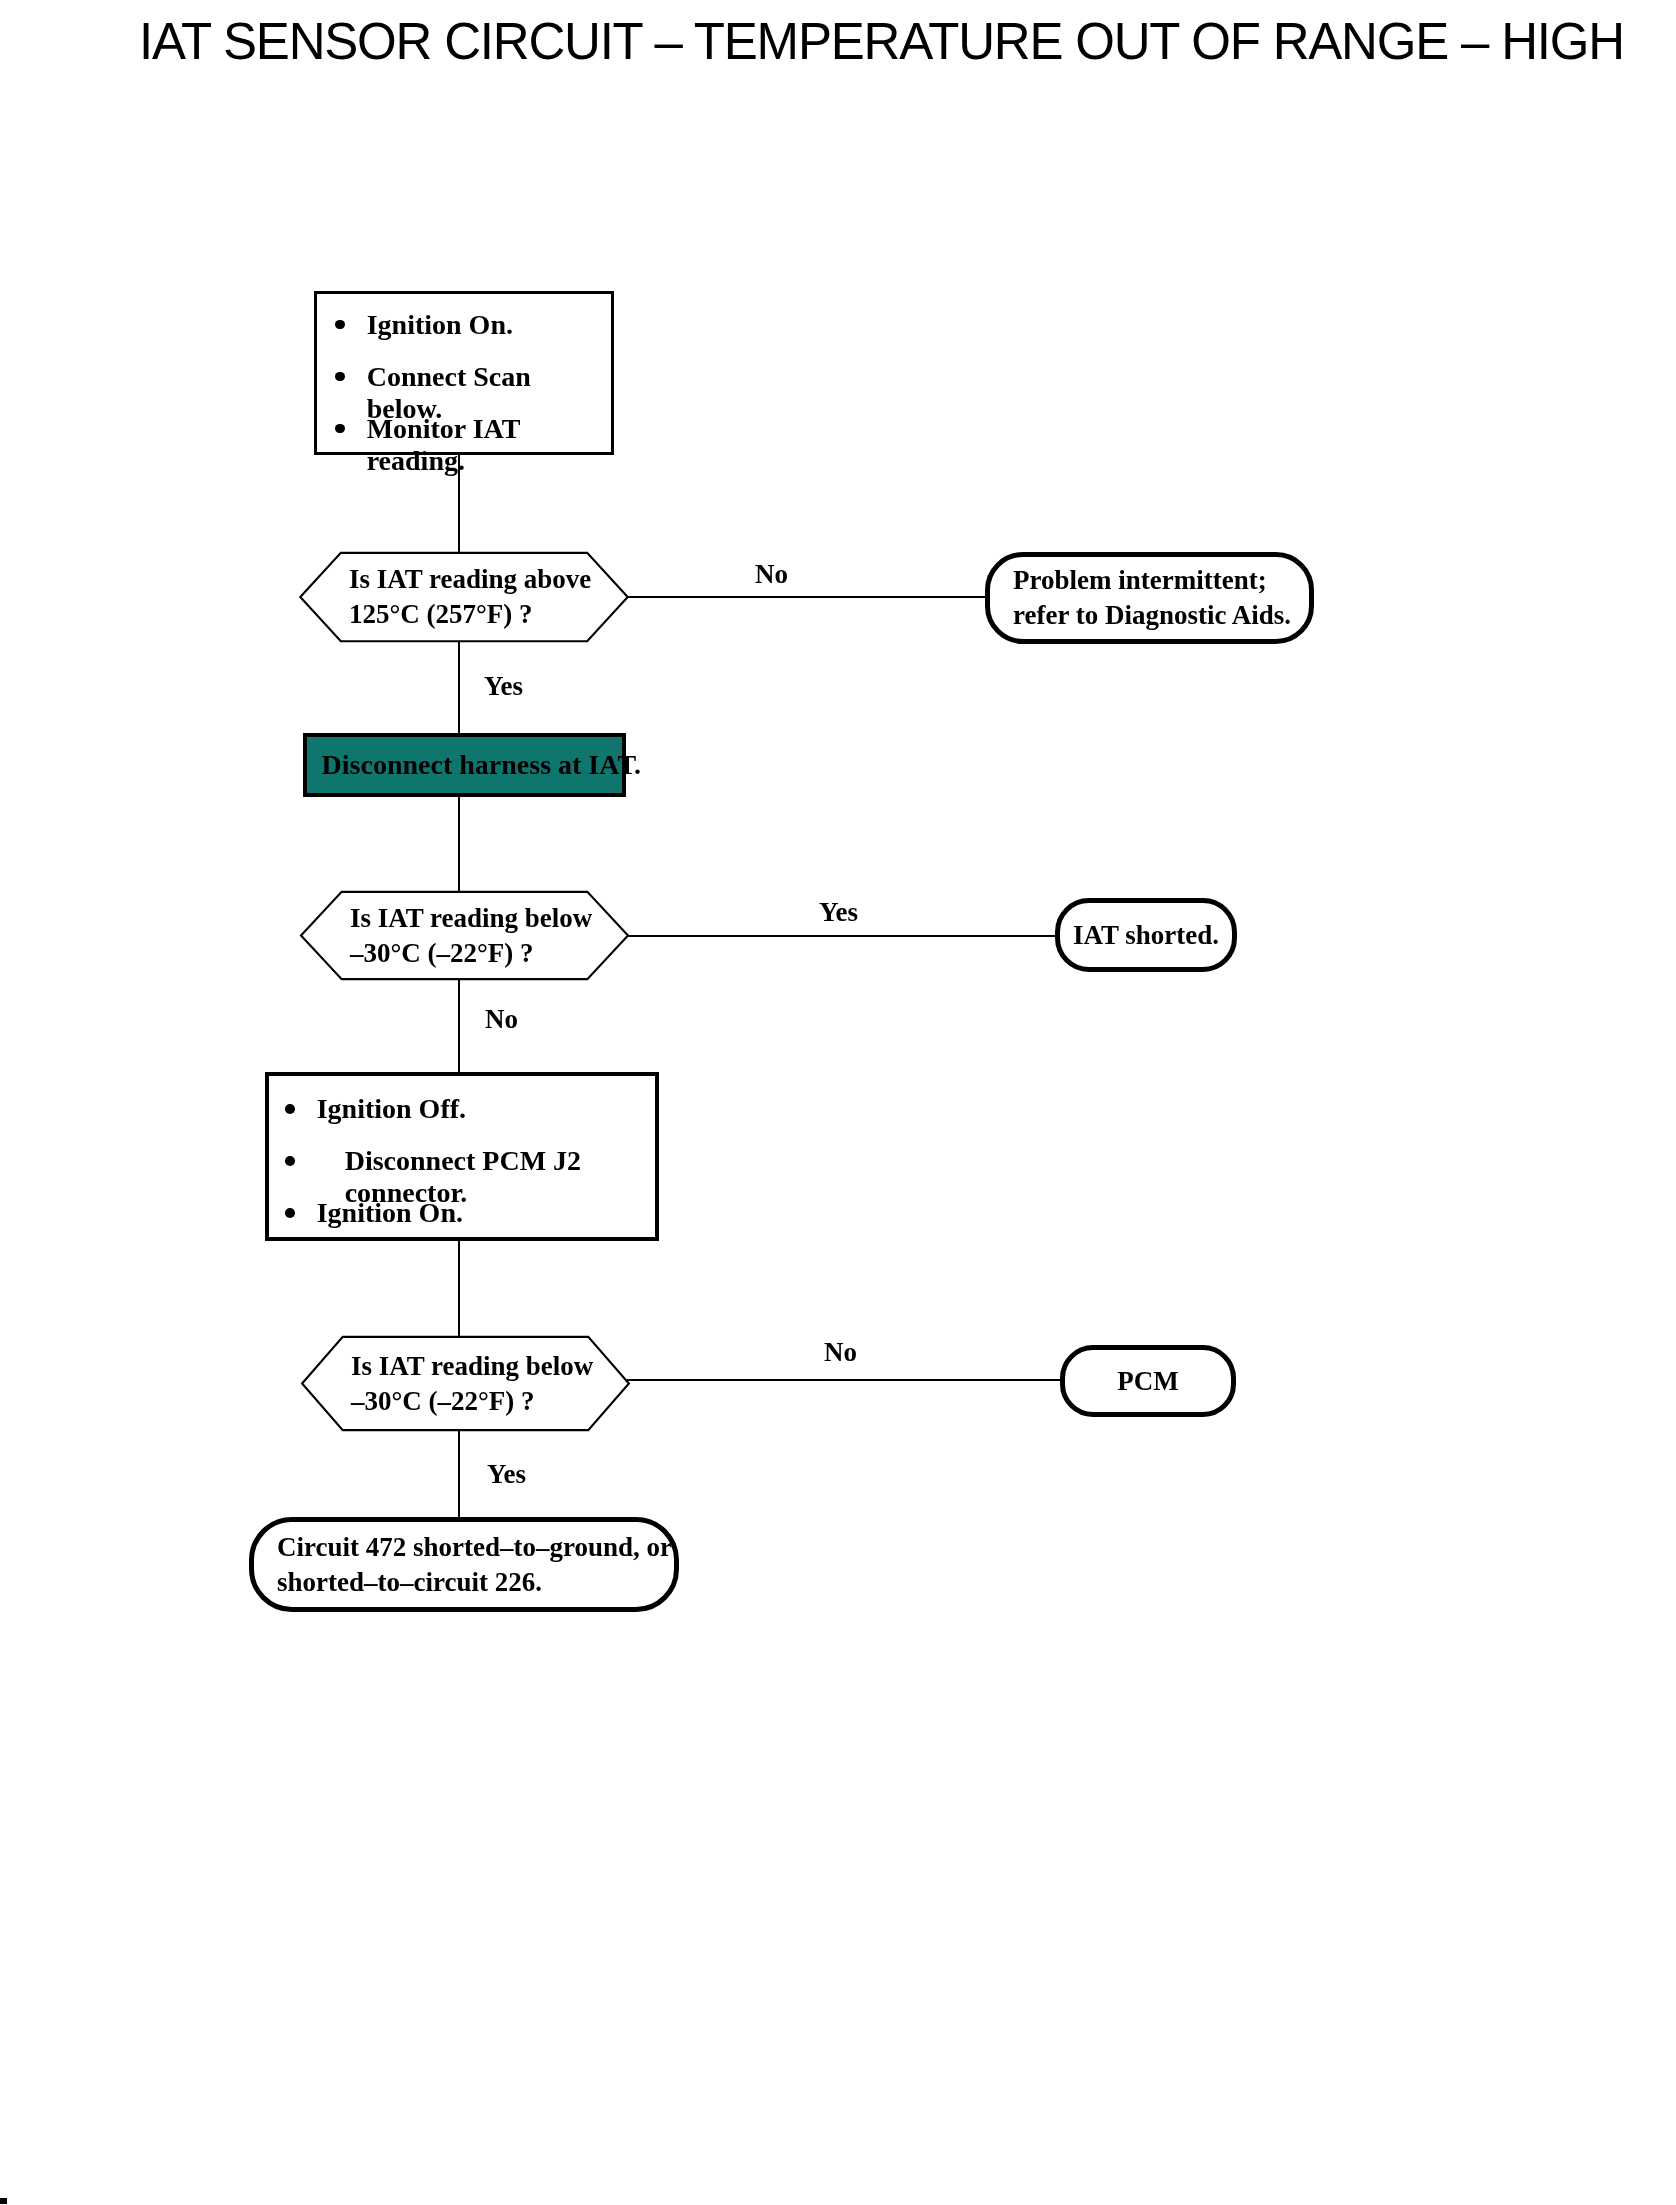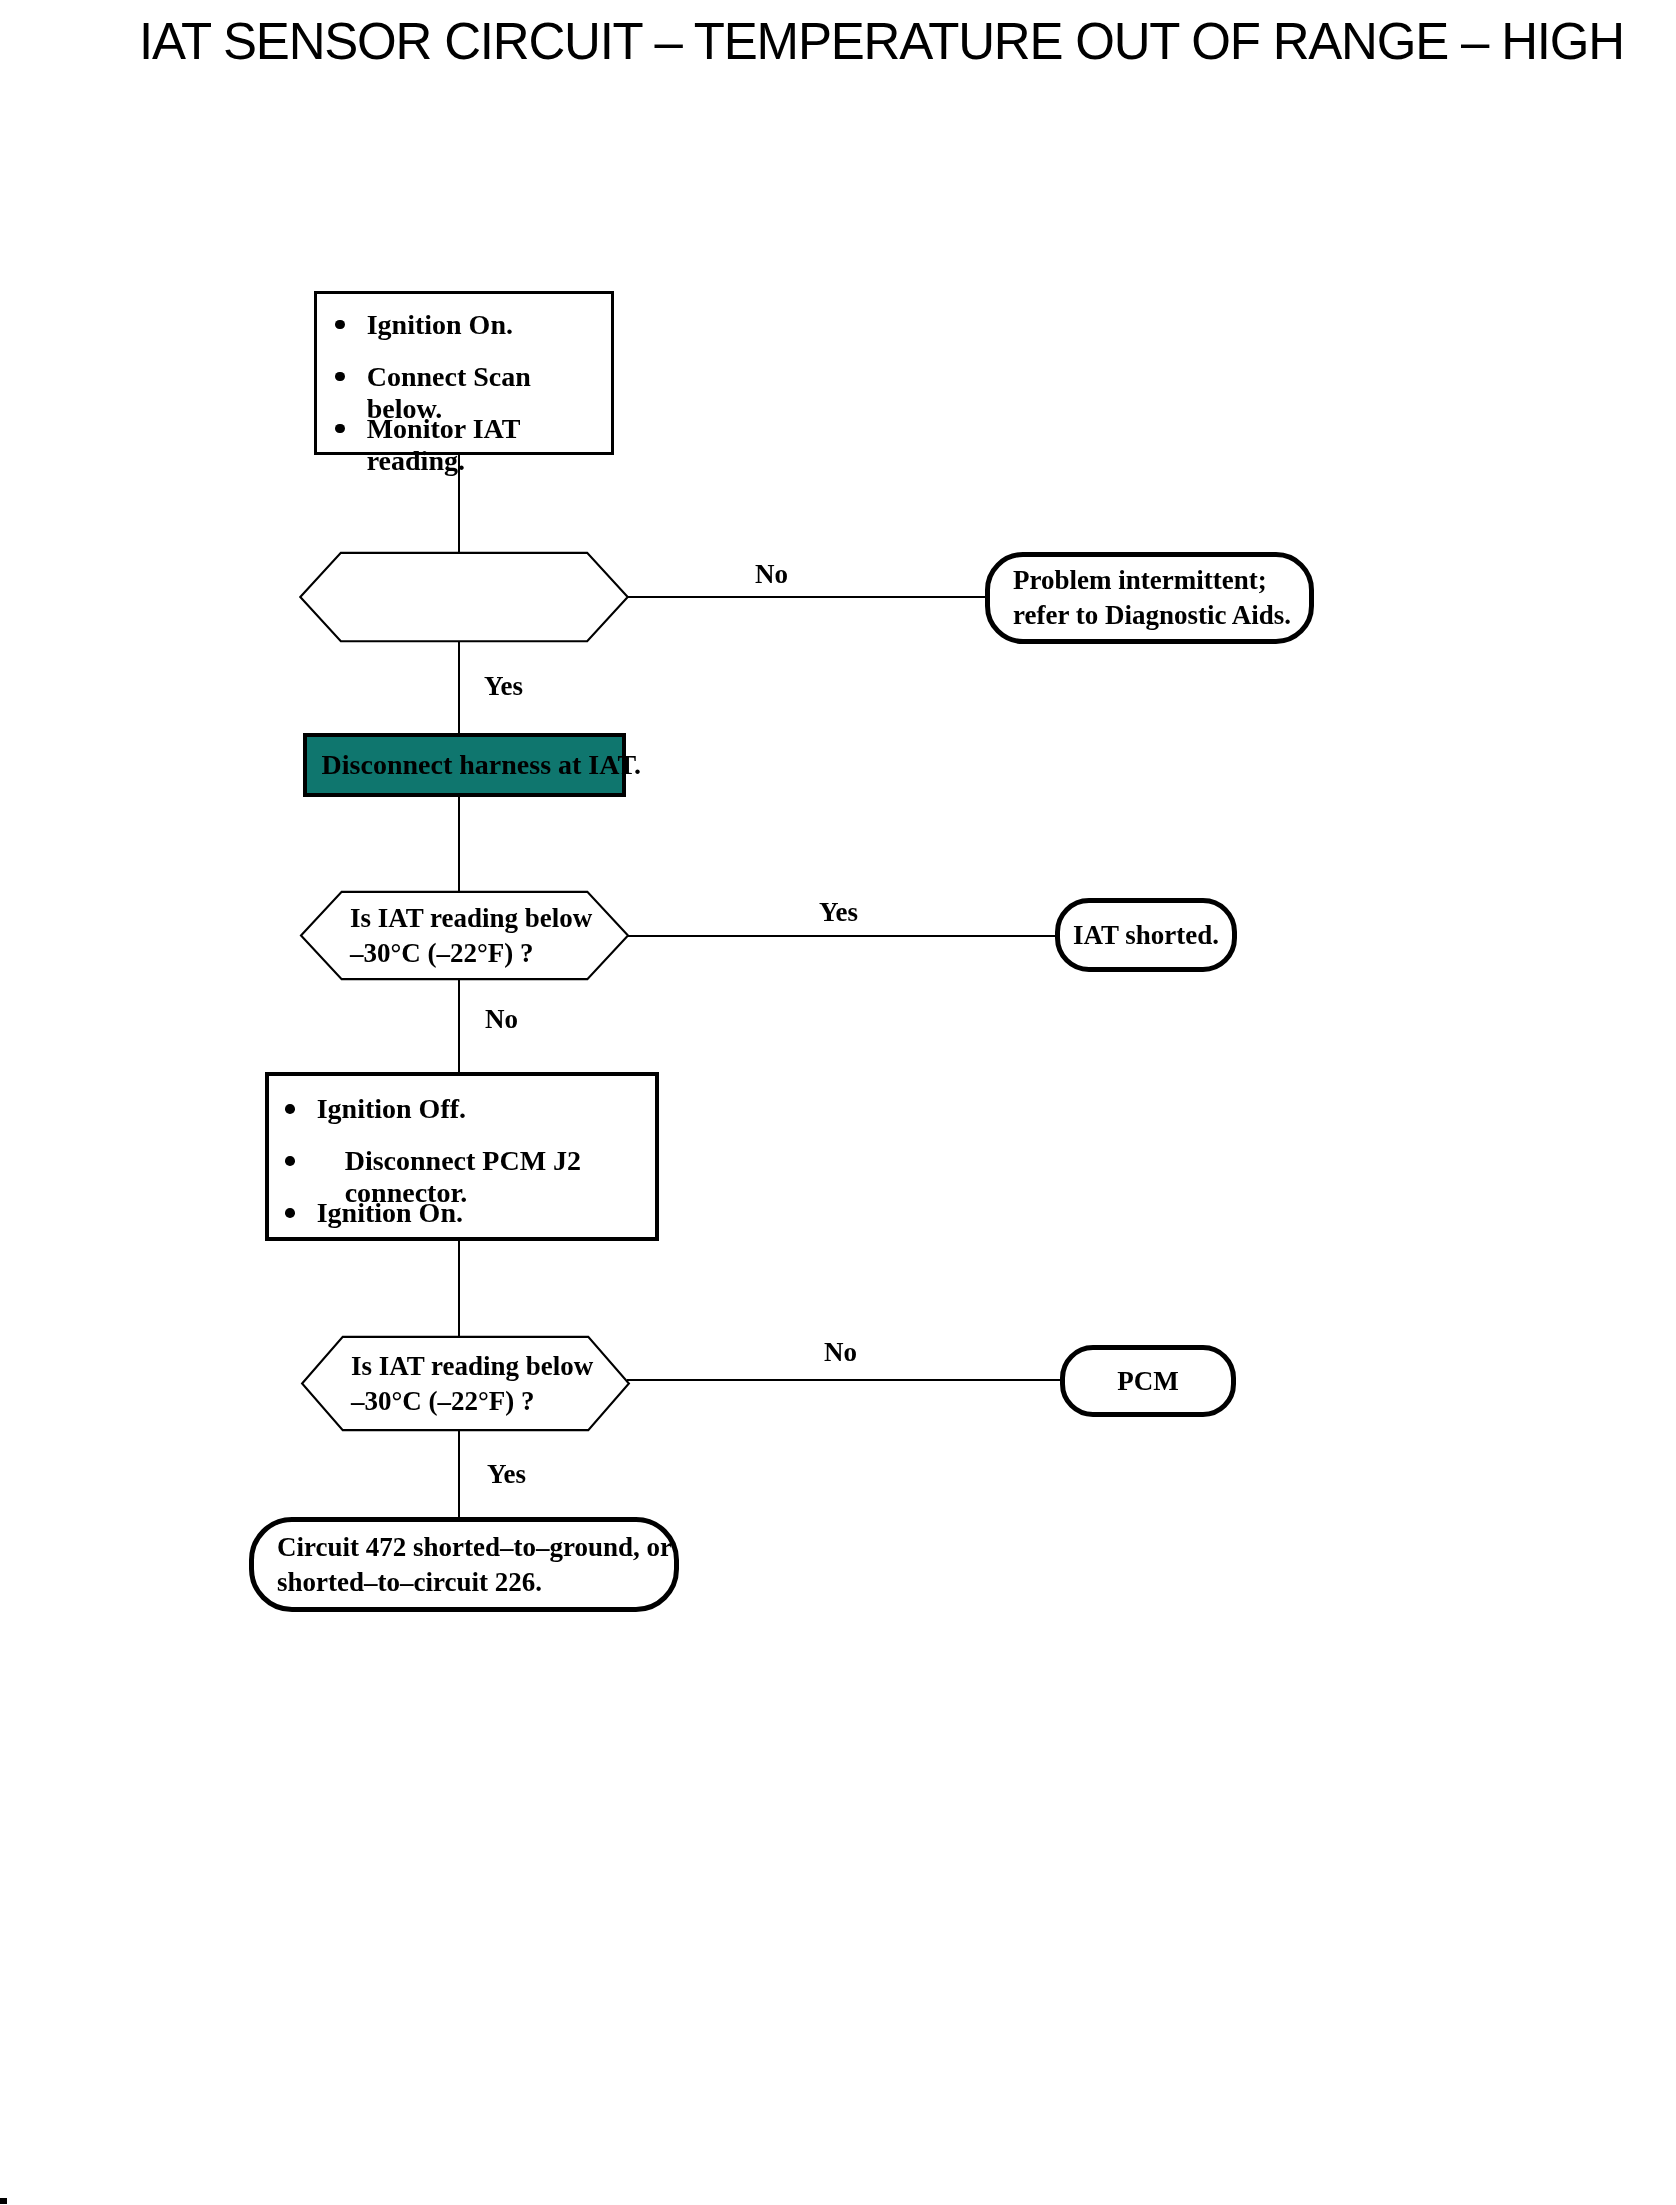--- a/index.html
+++ b/index.html
@@ -110,20 +110,24 @@
           <span class="dot"></span>
           <span>Monitor IAT reading.</span>
         </li>
     </ul>
   </div>
 
   <div class="hex" style="left:298px; top:551px; width:332px; height:92px;">
     <svg viewBox="0 0 547 152">
       <polygon points="3,76 70,3 477,3 544,76 477,149 70,149" fill="#ffffff" stroke="#000000" stroke-width="3.5"></polygon>
     </svg>
+    <div class="hex-text">
+      <div>Is IAT reading above</div>
+      <div>125°C (257°F) ?</div>
+    </div>
   </div>
 
   <div class="terminal leftpad" style="left:985px; top:552px; width:329px; height:92px; border-radius:38px;">
     <div>Problem intermittent;</div>
     <div>refer to Diagnostic Aids.</div>
   </div>
 
   <div class="action-label" style="left:303px; top:733px; width:323px; height:64px;">
     <span>Disconnect harness at IAT.</span>
   </div>

